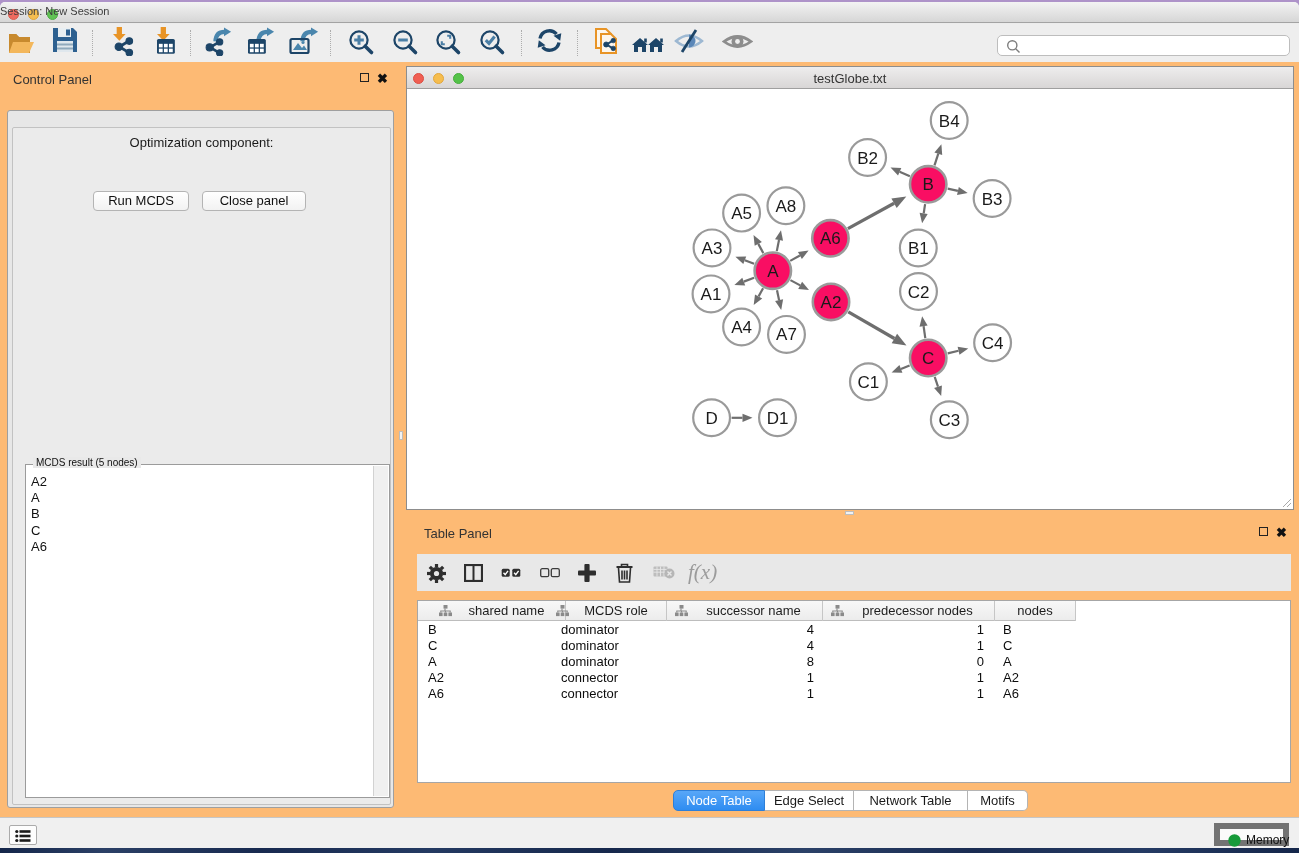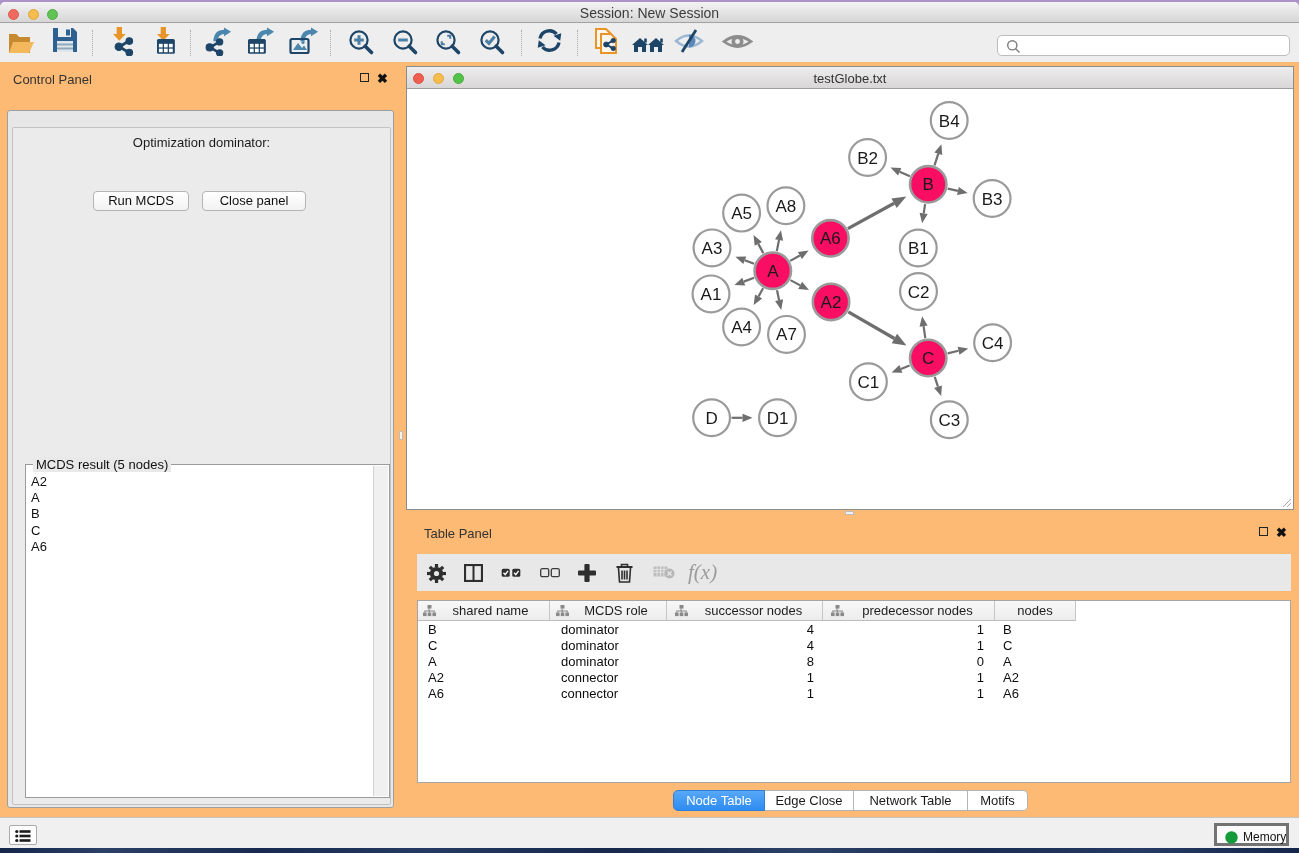--- a/index.html
+++ b/index.html
@@ -1,20 +1,20 @@
 <!DOCTYPE html>
 <html><head><meta charset="utf-8"><style>
 *{margin:0;padding:0;box-sizing:border-box}
 html,body{width:1299px;height:853px;overflow:hidden}
 body{font-family:"Liberation Sans", sans-serif;background:linear-gradient(90deg,#14264a,#2b4066 8%,#182a50 20%,#243a62 33%,#16284c 47%,#2b4168 62%,#1a2c52 75%,#253b64 88%,#14264a);position:relative}
 #bgtop{position:absolute;left:0;top:0;width:1299px;height:8px;background:#ae93c9}
 #app{position:absolute;left:0;top:2px;width:1299px;height:846px;background:#ececec;border-radius:5px 5px 0 0;overflow:hidden}
 #titlebar{position:absolute;left:0;top:0;width:1299px;height:21px;background:linear-gradient(#f3f3f3,#d6d6d6);border-bottom:1px solid #a3a3a3;border-radius:5px 5px 0 0}
 .tl{position:absolute;top:6.5px;width:11px;height:11px;border-radius:50%}
-#ttext{position:absolute;top:3px;width:100%;text-align:center;font-size:14px;color:#3c3c3c}
+#ttext{position:absolute;top:3px;width:100%;text-align:left;font-size:11px;color:#3c3c3c}
 #toolbar{position:absolute;left:0;top:22px;width:1299px;height:38px;background:#eeeeee}
 .sep{position:absolute;top:6px;height:26px;width:0;border-left:1px dotted #adadad}
 .ticon{position:absolute;top:3px}
 #searchbox{position:absolute;left:997px;top:11px;width:293px;height:21px;background:#fff;border:1px solid #bdbdbd;border-radius:5px}
 #main{position:absolute;left:0;top:60px;width:1299px;height:755px;background:#fdba74}
 
 #cphead{position:absolute;left:13px;top:10px;font-size:13px;color:#333}
 .winbtn-sq{position:absolute;width:9px;height:9px;border:1.6px solid #222}
 .winbtn-x{position:absolute;font-size:13px;font-weight:bold;color:#111;line-height:9px}
 #cp-panel{position:absolute;left:7px;top:48px;width:387px;height:698px;border:1px solid #9f9f9f;border-radius:3px;background:#e7e7e7}
@@ -22,42 +22,42 @@
 .tabs{position:absolute;display:flex;height:19px}
 .tab{height:19px;font-size:13px;color:#1a1a1a;background:#fff;border:1px solid #b4b4b4;border-left:none;text-align:center;line-height:18px}
 .tab.first{border-left:1px solid #b4b4b4;border-radius:4px 0 0 4px}
 .tab.last{border-radius:0 4px 4px 0}
 .tab.sel{background:linear-gradient(#58a7f8,#2e8cf1);color:#fff;border-color:#2e7fd8}
 #optlabel{position:absolute;left:0;top:24px;width:387px;text-align:center;font-size:13px;color:#1a1a1a}
 #dropdown{position:absolute;left:37px;top:50px;width:312px;height:20px;background:#fff;border:1px solid #b9b9b9;border-radius:4px;font-size:13px;color:#111;line-height:19px;padding-left:11px}
 #ddbtn{position:absolute;right:-1px;top:-1px;width:18px;height:20px;background:linear-gradient(#5fabf9,#2787f0);border-radius:0 4px 4px 0;border:1px solid #2e7fd8}
 .pushbtn{position:absolute;height:20px;background:linear-gradient(#ffffff,#f2f2f2);border:1px solid #b4b4b4;border-radius:4px;font-size:13px;color:#111;text-align:center;line-height:18px}
 #groupbox{position:absolute;left:17px;top:353px;width:365px;height:334px;border:1px solid #9b9b9b;background:#fff}
-#grouplabel{position:absolute;left:7px;top:-8px;background:#e9e9e9;padding:0 3px;font-size:13px;color:#111}
+#grouplabel{position:absolute;left:7px;top:-8px;background:#e9e9e9;padding:0 3px;font-size:10px;color:#111}
 #mlist{position:absolute;left:1px;top:1px;right:16px;bottom:1px;font-size:13px;color:#111;line-height:16.2px;padding:8px 0 0 4px}
 #mscroll{position:absolute;top:1px;right:1px;width:15px;bottom:1px;background:#f0f0f0;border-left:1px solid #d2d2d2}
 
 #netwin{position:absolute;left:406px;top:4px;width:888px;height:444px;background:#fff;border:1px solid #8d8d8d}
 #nettb{position:absolute;left:0;top:0;width:100%;height:22px;background:linear-gradient(#eeeded,#d8d6d6);border-bottom:1px solid #9f9f9f}
 .tl2{position:absolute;top:5.5px;width:11px;height:11px;border-radius:50%}
 #nettitle{position:absolute;top:4px;width:100%;text-align:center;font-size:13px;color:#333}
 
 #tphead{position:absolute;left:424px;top:464px;font-size:13px;color:#333}
 #tptools{position:absolute;left:417px;top:492px;width:874px;height:37px;background:#e8e8e8}
 #tptable{position:absolute;left:417px;top:538px;width:874px;height:183px;background:#fff;border:1px solid #a6a6a6}
 #thead{position:absolute;left:0;top:0;width:658px;height:20px;background:linear-gradient(#f8f8f8,#ececec);border-bottom:1px solid #bdbdbd}
 .thcell{position:absolute;top:0;height:20px;border-right:1px solid #c6c6c6;font-size:13px;color:#1d1d1d;text-align:center;line-height:20px}
 .treeicon{position:absolute;top:4px;width:13px;height:12px}
 .trow{position:absolute;font-size:13px;color:#0c0c0c;height:16px;line-height:16px}
 .num{position:absolute;text-align:right}
 #bottomtabs{position:absolute;left:673px;top:728px;height:21px;display:flex}
 .btab{height:21px;font-size:13px;color:#1a1a1a;background:#fff;border:1px solid #b4b4b4;border-left:none;text-align:center;line-height:20px}
 #statusbar{position:absolute;left:0;top:815px;width:1299px;height:31px;background:#f0f0f0;border-top:1px solid #c6c6c6}
 #sbtn{position:absolute;left:9px;top:7px;width:28px;height:20px;background:#fdfdfd;border:1px solid #ababab;border-radius:2px}
-#membtn{position:absolute;left:1214px;top:5px;width:75px;height:23px;background:#fafafa;border:3px solid #737373}
+#membtn{position:absolute;left:1214px;top:5px;width:75px;height:23px;background:#fafafa;border:6px solid #737373}
 </style></head>
 <body>
 <div id="bgtop"></div>
 <div id="app">
  <div id="titlebar">
   <div class="tl" style="left:8px;background:#ee6a5f;border:0.5px solid #d95e52"></div>
   <div class="tl" style="left:27.5px;background:#f5bd4f;border:0.5px solid #e0a63b"></div>
   <div class="tl" style="left:47px;background:#61c354;border:0.5px solid #4fae45"></div>
   <div id="ttext">Session: New Session</div>
  </div>
@@ -222,21 +222,21 @@
         </svg>
       </div>
     </div>
  <div id="main">
 
 <div id="cphead">Control Panel</div>
 <div class="winbtn-sq" style="left:360px;top:11px"></div>
 <div class="winbtn-x" style="left:377px;top:12px">✖</div>
 <div id="cp-panel">
         <div id="cp-inner"></div>
-  <div id="optlabel">Optimization dominator:</div>
+  <div id="optlabel">Optimization component:</div>
   <div class="pushbtn" style="left:85px;top:80px;width:96px">Run MCDS</div>
   <div class="pushbtn" style="left:194px;top:80px;width:104px">Close panel</div>
   <div id="groupbox">
           <div id="grouplabel">MCDS result (5 nodes)</div>
     <div id="mlist">A2<br>A<br>B<br>C<br>A6</div>
     <div id="mscroll"></div>
   </div>
 </div>
 
 <div id="netwin">
@@ -399,21 +399,21 @@
               <line x1="11" y1="1.5" x2="11" y2="11.5"></line>
             </g>
             <circle cx="16.5" cy="8.5" r="5" fill="#8e8e8e"></circle>
             <path d="M14.5,6.5 L18.5,10.5 M18.5,6.5 L14.5,10.5" stroke="#e8e8e8" stroke-width="1.4"></path>
           </g>
         </svg>
         <div style="position:absolute;left:271px;top:6px;font-family:'Liberation Serif',serif;font-style:italic;font-size:21px;color:#9b9b9b">f(x)</div>
       </div>
 <div id="tptable">
         <div id="thead">
-          <div class="thcell" style="left:0;width:132px"><svg class="treeicon" style="left:5px" viewBox="0 0 13 12">
+          <div class="thcell" style="left:16px;width:132px"><svg class="treeicon" style="left:5px" viewBox="0 0 13 12">
               <g fill="#8a8a8a">
                 <rect x="4.5" y="0" width="4" height="3.6"></rect>
                 <rect x="0" y="7.5" width="3.6" height="3.6"></rect>
                 <rect x="4.7" y="7.5" width="3.6" height="3.6"></rect>
                 <rect x="9.4" y="7.5" width="3.6" height="3.6"></rect>
                 <path d="M6,3.5 L6,6 M1.8,7.6 L1.8,6 L11.2,6 L11.2,7.6 M6.5,6 L6.5,7.6" stroke="#8a8a8a" fill="none" stroke-width="1.1"></path>
               </g>
             </svg><span style="padding-left:14px">shared name</span></div>
           <div class="thcell" style="left:132px;width:117px"><svg class="treeicon" style="left:6px" viewBox="0 0 13 12">
               <g fill="#8a8a8a">
@@ -425,21 +425,21 @@
               </g>
             </svg><span style="padding-left:16px">MCDS role</span></div>
           <div class="thcell" style="left:249px;width:156px"><svg class="treeicon" style="left:8px" viewBox="0 0 13 12">
               <g fill="#8a8a8a">
                 <rect x="4.5" y="0" width="4" height="3.6"></rect>
                 <rect x="0" y="7.5" width="3.6" height="3.6"></rect>
                 <rect x="4.7" y="7.5" width="3.6" height="3.6"></rect>
                 <rect x="9.4" y="7.5" width="3.6" height="3.6"></rect>
                 <path d="M6,3.5 L6,6 M1.8,7.6 L1.8,6 L11.2,6 L11.2,7.6 M6.5,6 L6.5,7.6" stroke="#8a8a8a" fill="none" stroke-width="1.1"></path>
               </g>
-            </svg><span style="padding-left:18px">successor nodes</span></div>
+            </svg><span style="padding-left:18px">successor name</span></div>
           <div class="thcell" style="left:405px;width:172px"><svg class="treeicon" style="left:8px" viewBox="0 0 13 12">
               <g fill="#8a8a8a">
                 <rect x="4.5" y="0" width="4" height="3.6"></rect>
                 <rect x="0" y="7.5" width="3.6" height="3.6"></rect>
                 <rect x="4.7" y="7.5" width="3.6" height="3.6"></rect>
                 <rect x="9.4" y="7.5" width="3.6" height="3.6"></rect>
                 <path d="M6,3.5 L6,6 M1.8,7.6 L1.8,6 L11.2,6 L11.2,7.6 M6.5,6 L6.5,7.6" stroke="#8a8a8a" fill="none" stroke-width="1.1"></path>
               </g>
             </svg><span style="padding-left:18px">predecessor nodes</span></div>
           <div class="thcell" style="left:577px;width:81px">nodes</div>
@@ -465,21 +465,21 @@
         <div class="trow num" style="left:470px;top:69px;width:96px">1</div>
         <div class="trow" style="left:585px;top:69px">A2</div>
         <div class="trow" style="left:10px;top:85px">A6</div>
         <div class="trow" style="left:143px;top:85px">connector</div>
         <div class="trow num" style="left:300px;top:85px;width:96px">1</div>
         <div class="trow num" style="left:470px;top:85px;width:96px">1</div>
         <div class="trow" style="left:585px;top:85px">A6</div>
       </div>
 <div id="bottomtabs">
         <div class="btab first" style="width:92px;background:linear-gradient(#58a7f8,#2e8cf1);color:#fff;border-color:#2e7fd8;border-radius:5px 0 0 5px;border-left:1px solid #2e7fd8">Node Table</div>
-        <div class="btab" style="width:89px">Edge Close</div>
+        <div class="btab" style="width:89px">Edge Select</div>
         <div class="btab" style="width:114px">Network Table</div>
         <div class="btab" style="width:60px;border-radius:0 5px 5px 0">Motifs</div>
       </div>
 
  </div>
 
 <div style="position:absolute;left:399px;top:429px;width:4px;height:9px;border:1px solid #bdbdbd;background:#f2f2f2"></div>
 <div style="position:absolute;left:845px;top:509px;width:9px;height:4px;border:1px solid #bdbdbd;background:#f2f2f2"></div>
 <div id="statusbar">
  <div id="sbtn">

